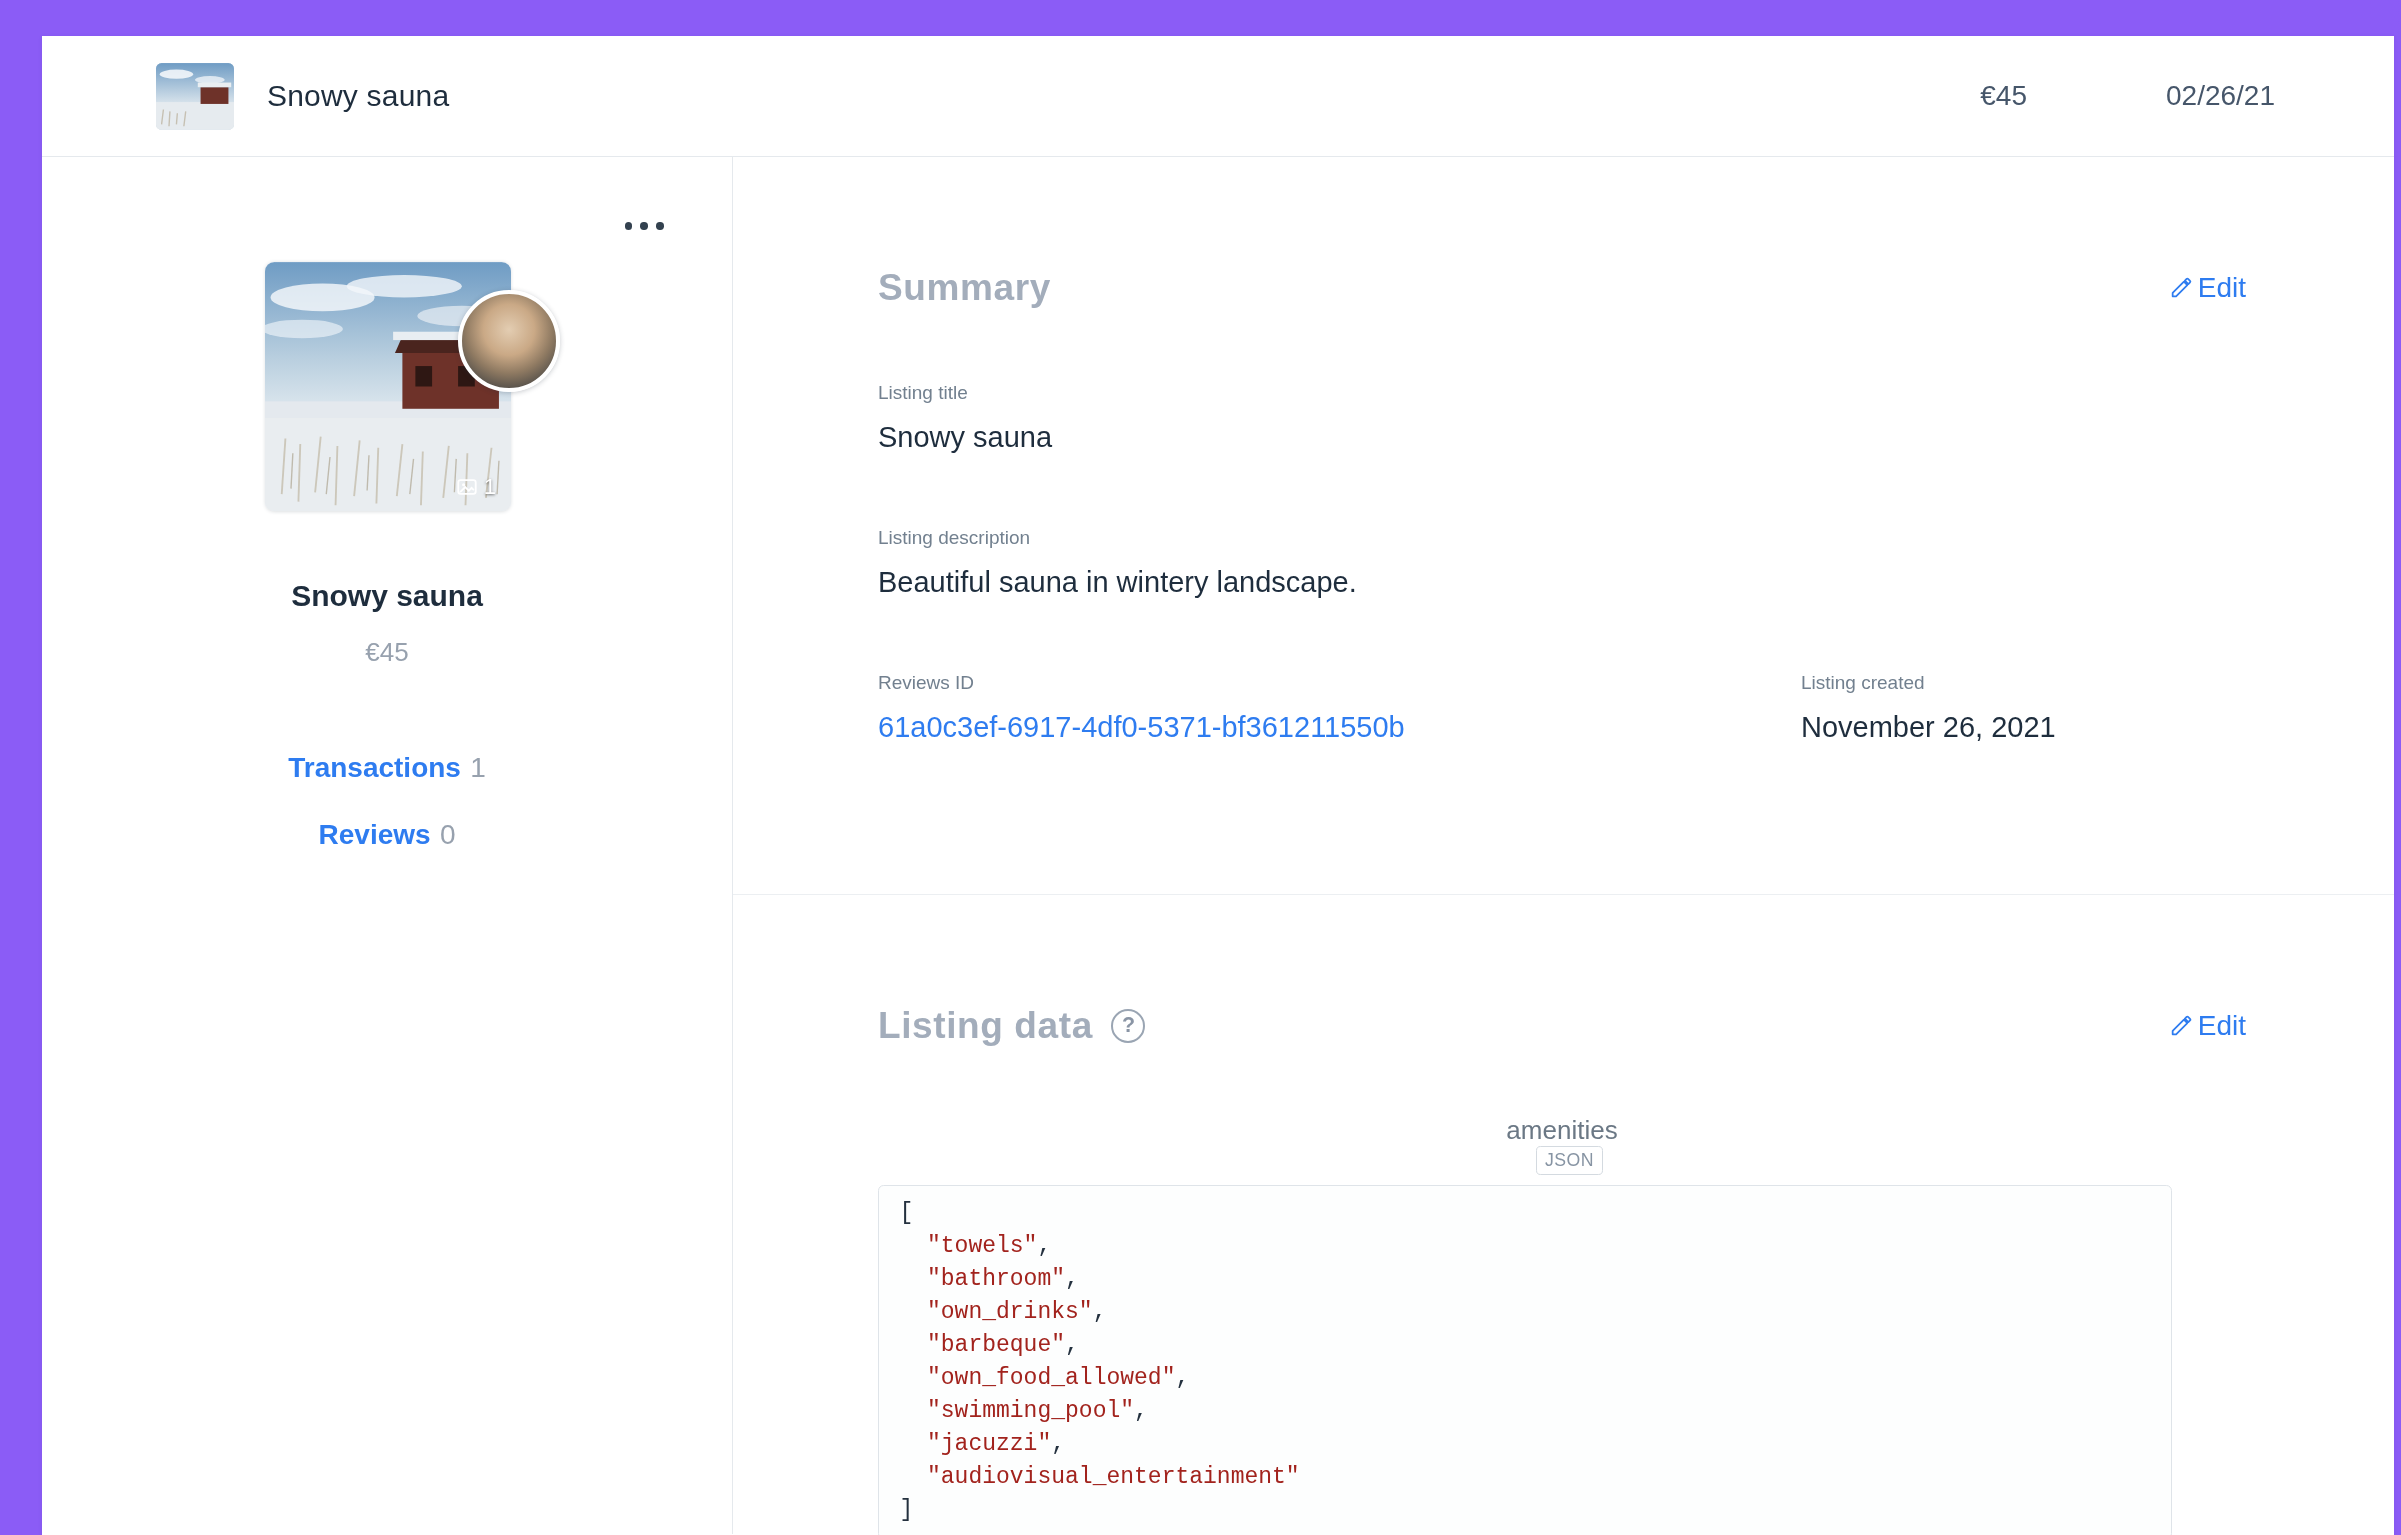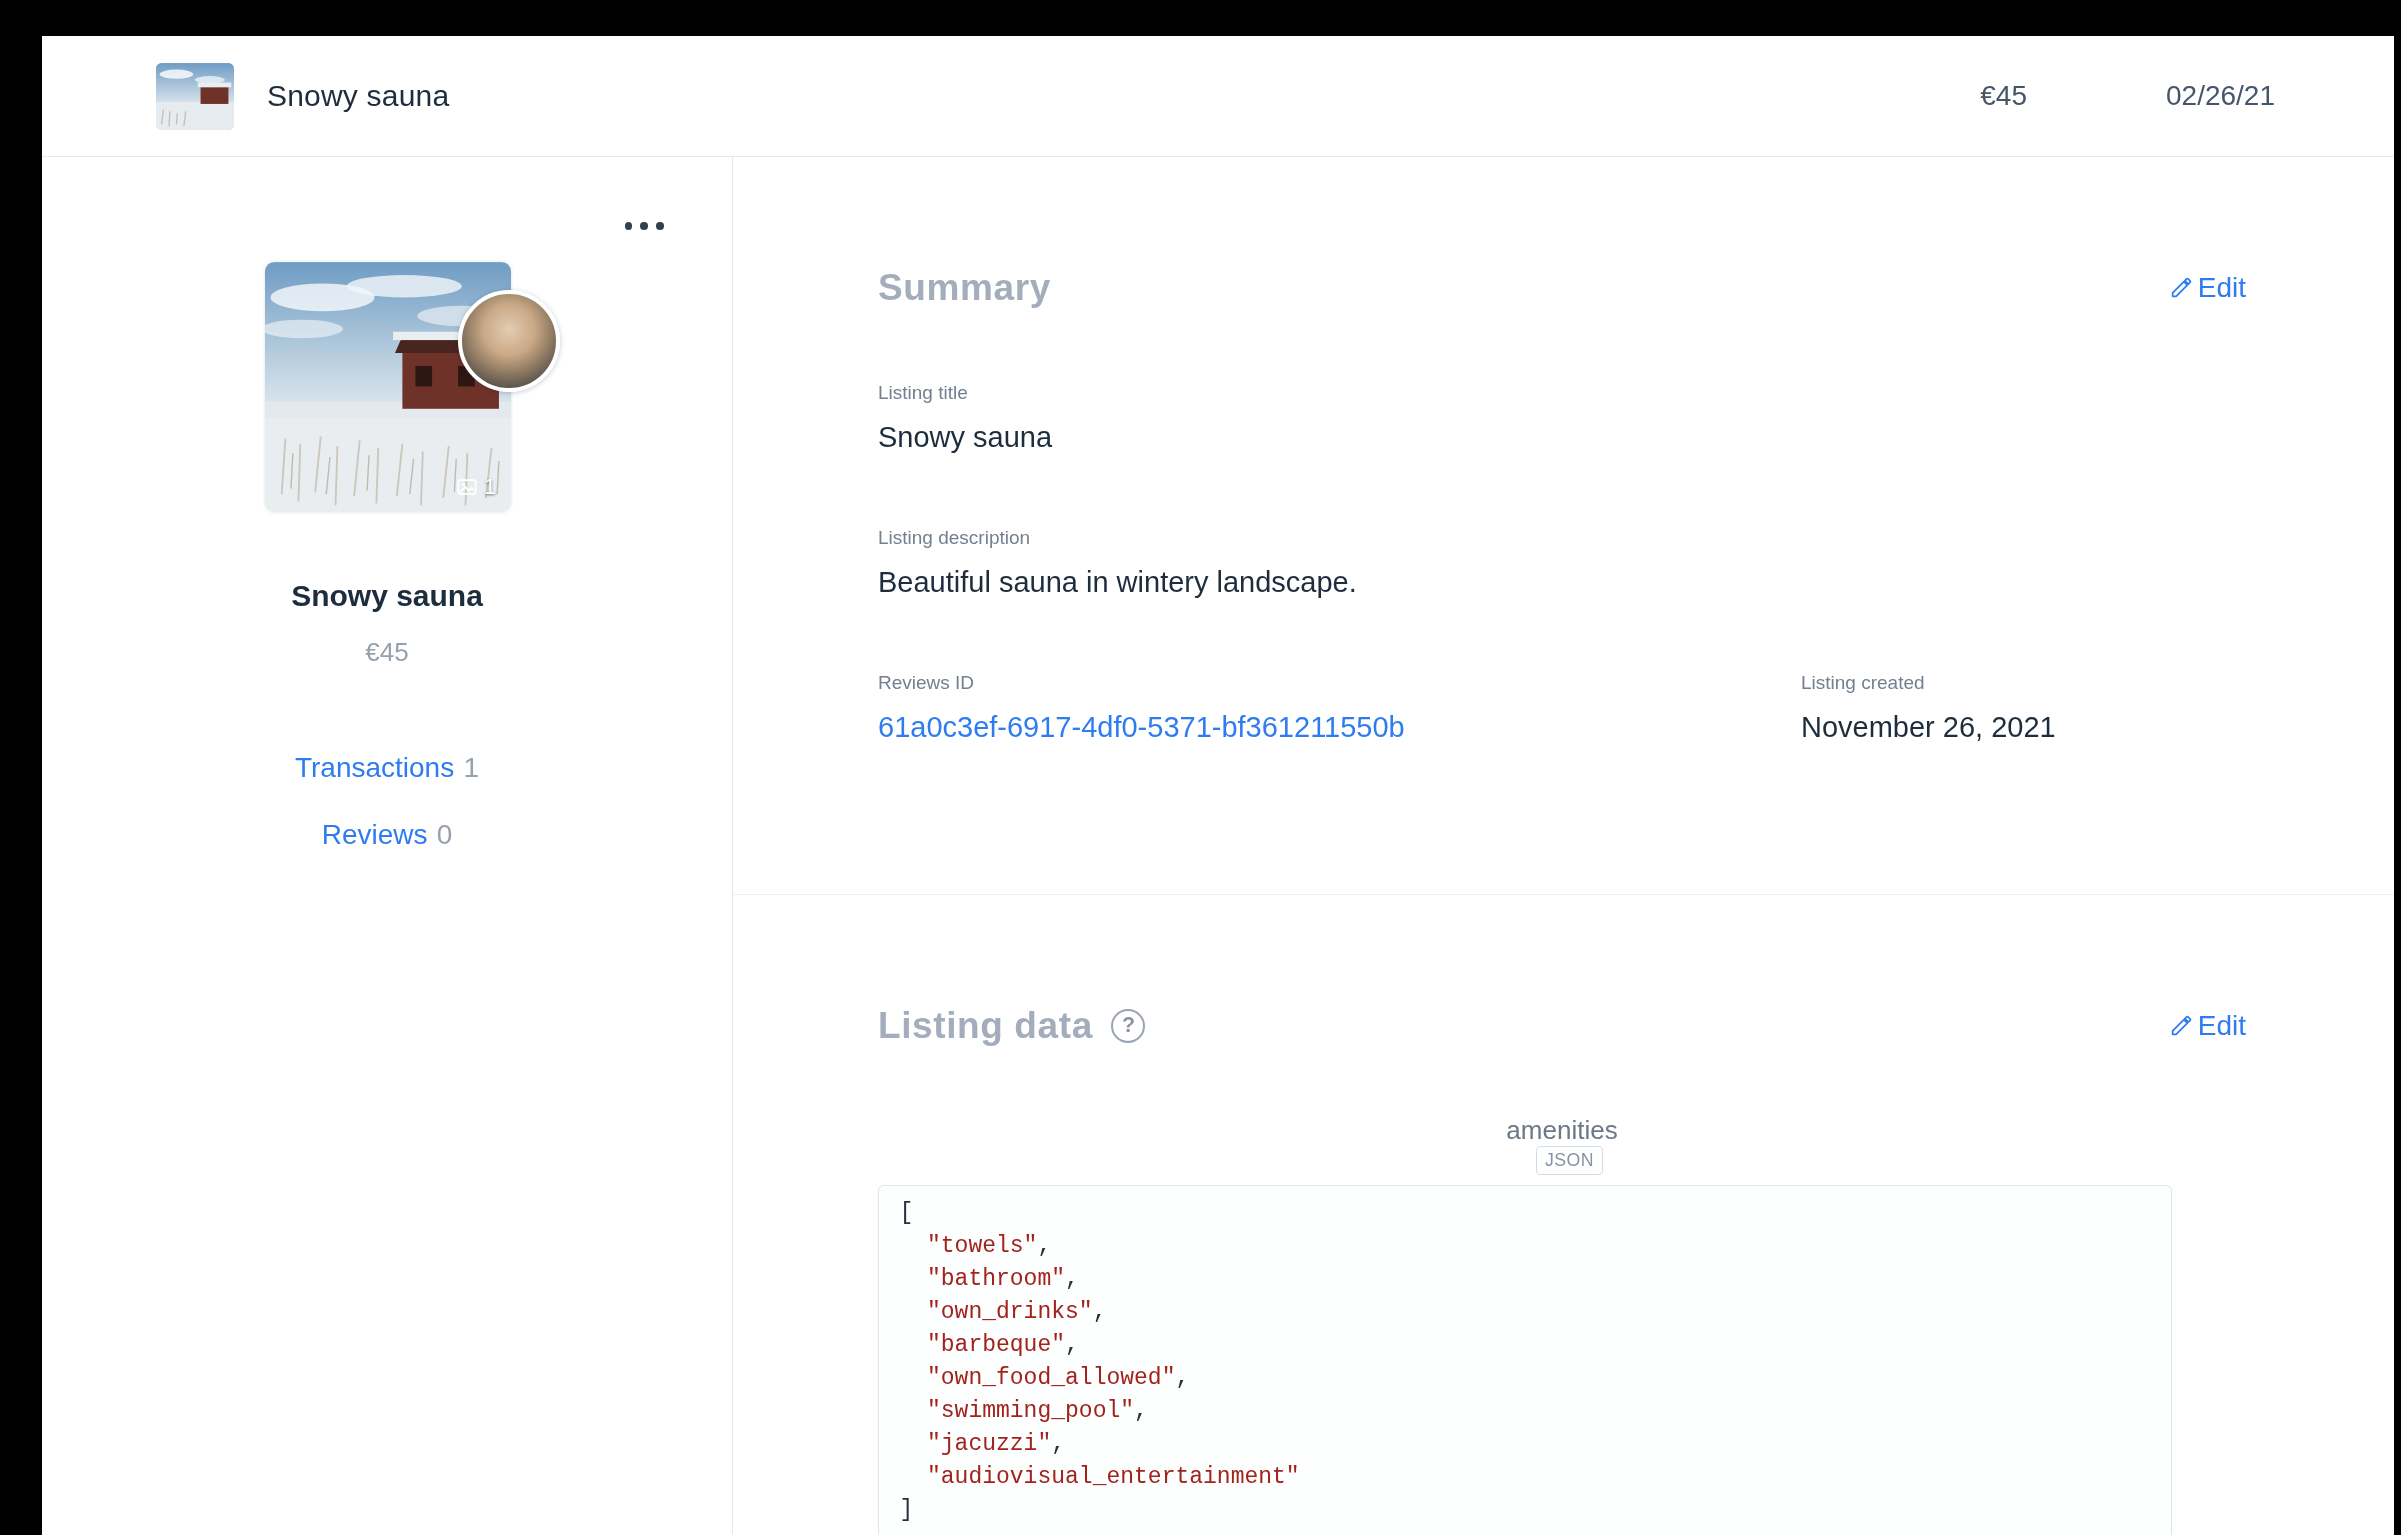--- a/index.html
+++ b/index.html
@@ -1,17 +1,17 @@
 <!DOCTYPE html>
 <html style="--accent: #2e7cf0; --json-red: #a2231d;font-size:15px"><head>
 <meta charset="utf-8">
 <style>
   * { margin:0; padding:0; box-sizing:border-box; }
   html,body { width:2401px; height:1535px; overflow:hidden; font-family:"Liberation Sans", sans-serif; }
-  .page { position:relative; width:2401px; height:1535px; background:#000000; }
+  .page { position:relative; width:2401px; height:1535px; background:#8b5cf6; }
   .card { position:absolute; left:42px; top:36px; width:2352px; height:1499px; background:#ffffff; box-shadow:0 0.9px 4.6px rgba(30,45,61,0.07); }
 
   
   .card-header { height:121px; border-bottom:0.9px solid #e5e9ed; display:flex; align-items:center; padding:0 119px 0 114px; }
   .thumb { width:78px; height:67px; border-radius:5.6px; overflow:hidden; flex:0 0 auto; background:#cfdce6; }
   .thumb svg { display:block; }
   .header-title { margin-left:33px; font-size:30px; color:#1e2d3d; font-weight:500; letter-spacing:0.2px; }
   .header-right { margin-left:auto; display:flex; align-items:center; gap:139px; font-size:28px; color:#46566a; }
 
   
@@ -28,21 +28,21 @@
   .avatar { position:absolute; top:28px; left:193px; width:102px; height:102px; border-radius:50%;
             border:4.6px solid #ffffff; box-shadow:0 0.9px 5.6px rgba(30,45,61,0.25);
             background:radial-gradient(circle at 50% 38%, #e3cdb2 0%, #caa986 34%, #8f7a62 58%, #55504a 80%, #38373a 100%); }
   .image-count-badge { position:absolute; right:15px; bottom:11px; display:flex; align-items:center; gap:5.6px;
             color:#ffffff; font-size:22px; font-weight:500; text-shadow:0 0.9px 2.8px rgba(0,0,0,0.55); }
   .side-title { position:absolute; top:422px; left:0; width:100%; text-align:center; font-size:30px; font-weight:700; color:#1e2d3d; }
   .side-price { position:absolute; top:480px; left:0; width:100%; text-align:center; font-size:26px; color:#97a1ae; }
   .side-link { position:absolute; left:0; width:100%; text-align:center; font-size:28px; }
   .side-link.transactions { top:595px; }
   .side-link.reviews { top:662px; }
-  .side-link a { color:var(--accent,#2e7cf0); text-decoration:none; font-weight:400; cursor:pointer; }
+  .side-link a { color:var(--accent,#2e7cf0); text-decoration:none; font-weight:700; cursor:pointer; }
   .side-link .count { color:#97a1ae; margin-left:9.3px; }
 
   
   .section { padding:108px 148px 0 145px; }
   .section-head { display:flex; align-items:center; }
   .section-heading { font-size:37px; line-height:45px; font-weight:600; color:#a3adbb; letter-spacing:0.6px;text-align:right; }
   .help-icon { width:34px; height:34px; border-radius:50%; border:2.3px solid #9aa5b3; color:#8a95a5;
                display:inline-flex; align-items:center; justify-content:center; font-size:21.4px; font-weight:600;
                margin-left:18.6px; cursor:pointer; }
   .edit-link { margin-left:auto; display:flex; align-items:center; gap:4px; color:var(--accent,#2e7cf0);

